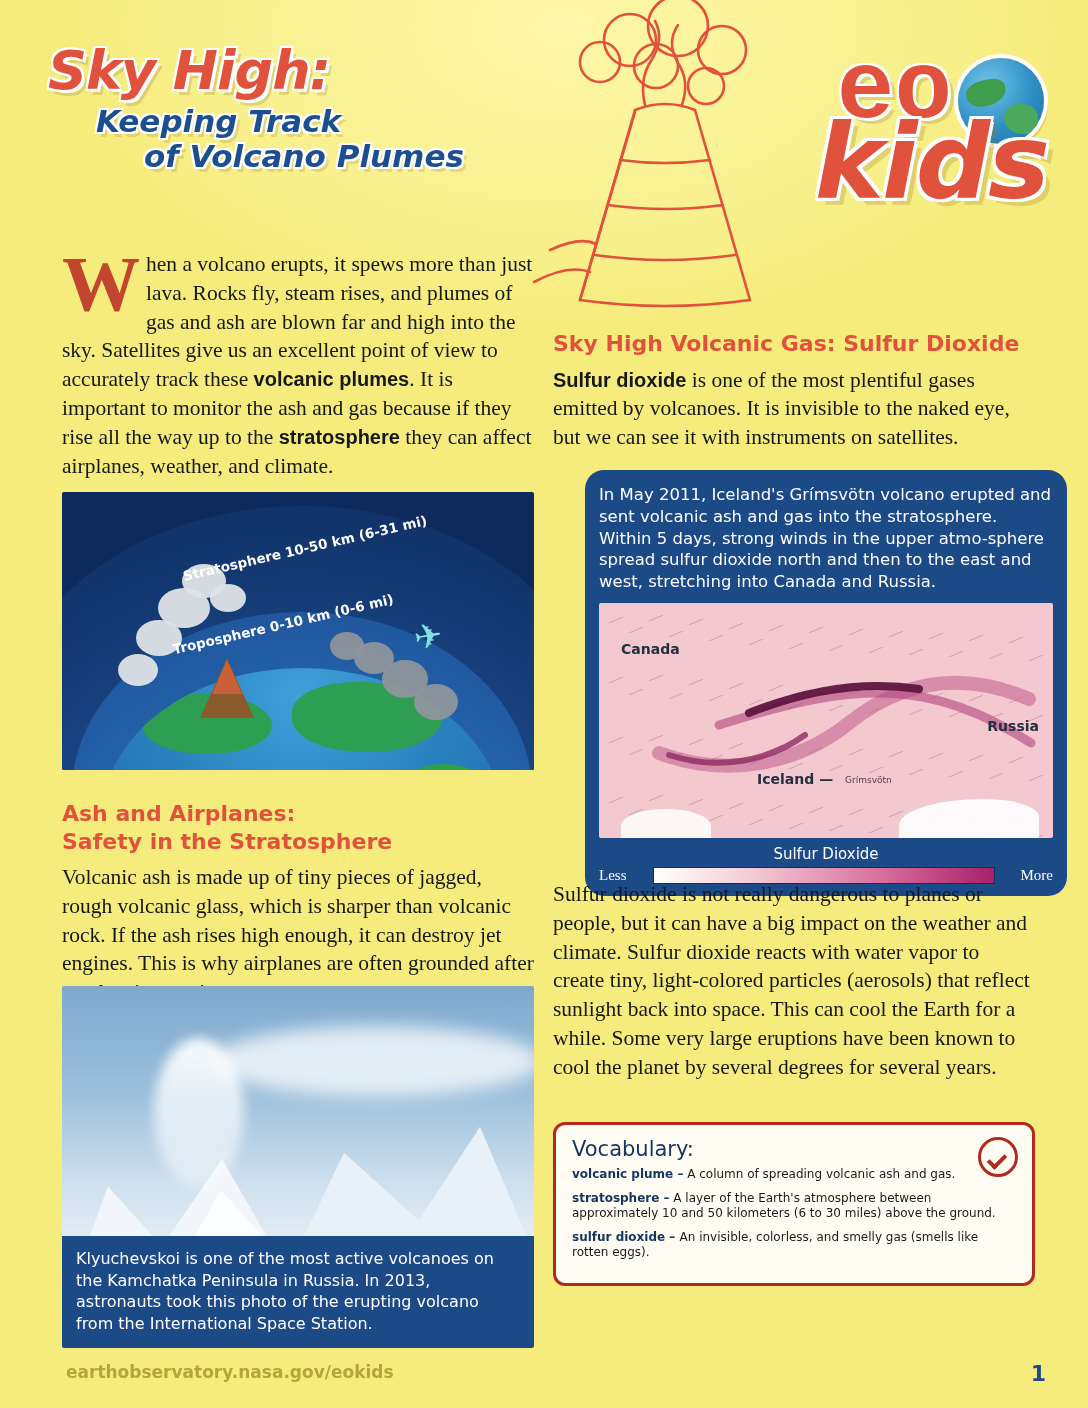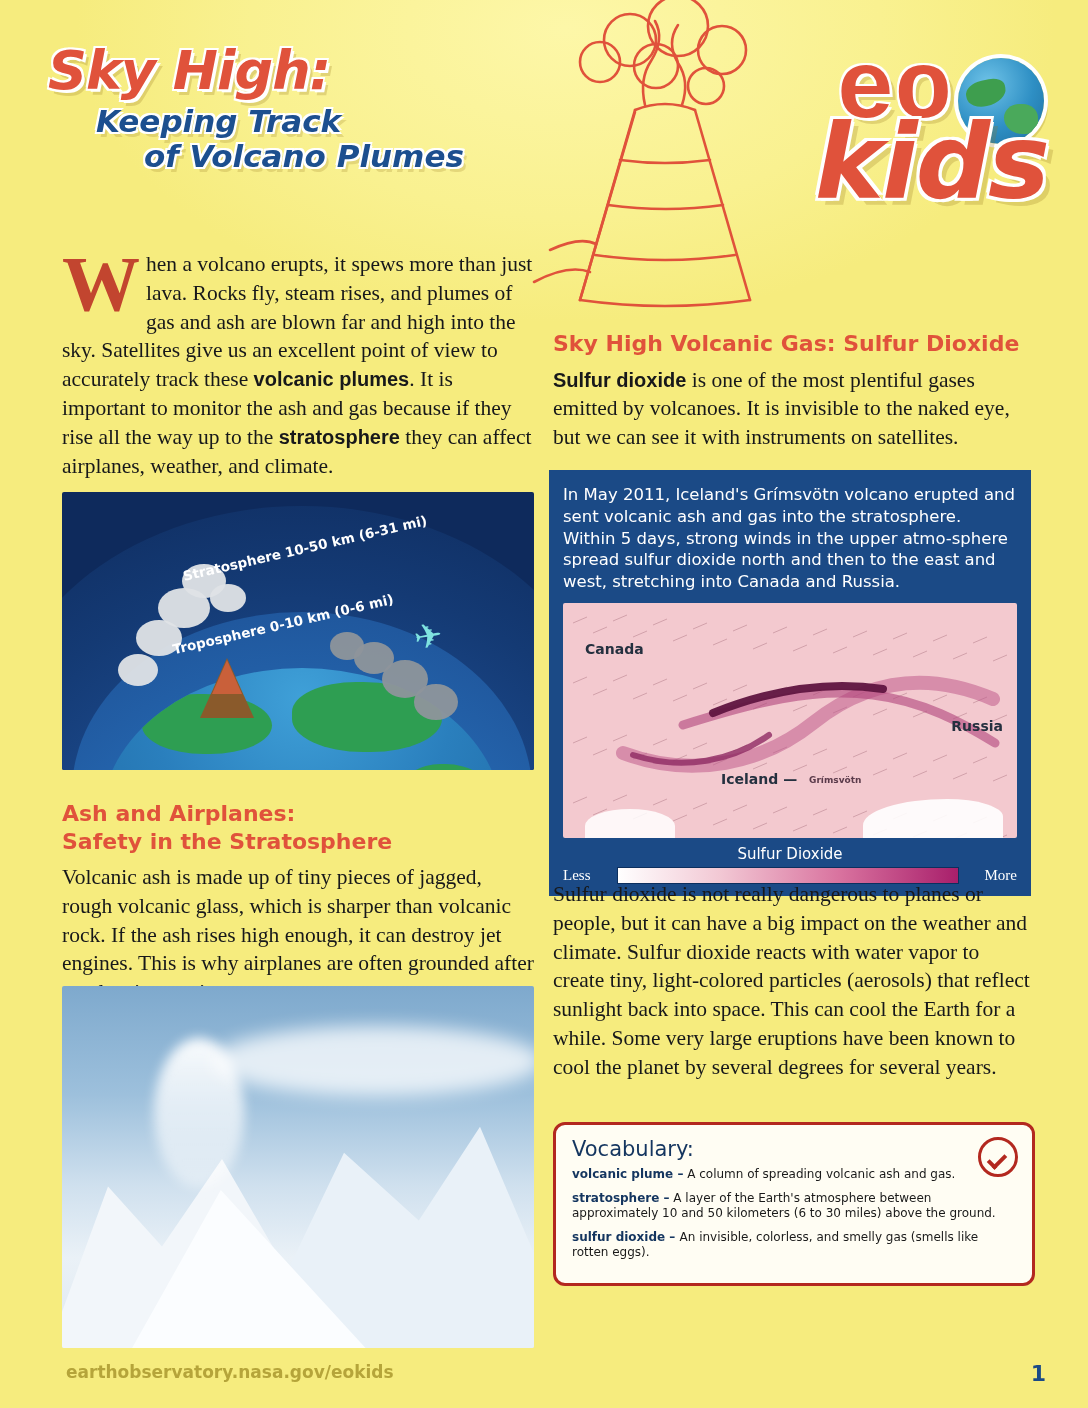--- a/index.html
+++ b/index.html
@@ -124,22 +124,22 @@
   }
   .pv-mtn{position:absolute;background:#f2f6fa;}
   .photo-caption{
     position:absolute;left:0;bottom:0;width:100%;
     background:#1b4a86;color:#fff;
     font-family:"DejaVu Sans",sans-serif;font-size:16px;line-height:1.34;
     padding:12px 14px 14px 14px;box-sizing:border-box;
   }
   
   .panel{
-    position:absolute;left:549px;top:470px;width:482px;
-    background:#1b4a86;border-radius:0;padding:14px 14px 12px 14px;box-sizing:border-box;
+    position:absolute;left:585px;top:470px;width:482px;
+    background:#1b4a86;border-radius:19px;padding:14px 14px 12px 14px;box-sizing:border-box;
     color:#fff;
   }
   .panel p{
     font-family:"DejaVu Sans",sans-serif;font-size:16.5px;line-height:1.32;margin:0 0 10px 0;color:#fff;
   }
   .map{
     width:454px;height:235px;background:#f3c9cf;position:relative;overflow:hidden;border-radius:2px;
   }
   .map .mlabel{position:absolute;font-family:"DejaVu Sans",sans-serif;font-weight:bold;font-size:14px;color:#24303f;}
   .map .snow{position:absolute;background:#f7f7f7;border-radius:50% 50% 0 0;}
@@ -261,20 +261,21 @@
   </div>
   <p class="body-text">Volcanic ash is made up of tiny pieces of jagged, rough volcanic glass, which is sharper than volcanic rock.  If the ash rises high enough, it can destroy jet engines.  This is why airplanes are often grounded after a volcanic eruption.</p>
 </div>
 
 <div class="photo-volcano">
   <div class="pv-mtn" style="left:-20px;top:150px;width:300px;height:230px;clip-path:polygon(0% 100%,22% 22%,40% 48%,60% 10%,100% 100%);"></div>
   <div class="pv-mtn" style="left:180px;top:120px;width:340px;height:260px;clip-path:polygon(0% 100%,30% 18%,52% 44%,70% 8%,100% 100%);background:#e9f1f8;"></div>
   <div class="pv-mtn" style="left:60px;top:180px;width:260px;height:200px;clip-path:polygon(0% 100%,38% 12%,100% 100%);background:#fbfdff;"></div>
   <div style="position:absolute;left:92px;top:52px;width:90px;height:150px;background:linear-gradient(180deg,rgba(255,255,255,.95),rgba(255,255,255,.4));filter:blur(6px);border-radius:50%;"></div>
   <div style="position:absolute;left:150px;top:40px;width:330px;height:70px;background:rgba(255,255,255,.75);filter:blur(9px);border-radius:50%;"></div>
+  <div class="photo-caption">Klyuchevskoi is one of the most active volcanoes on the Kamchatka Peninsula in Russia. In 2013, astronauts took this photo of the erupting volcano from the International Space Station.</div>
 </div>
 
 <div class="col-right">
   <div class="section-head">Sky High Volcanic Gas: Sulfur Dioxide</div>
   <p class="body-text">
     <b>Sulfur dioxide</b><span> is one of the most plentiful gases emitted by volcanoes. It is invisible to the naked eye, but we can see it with instruments on satellites.</span>
   </p>
 </div>
 
 <div class="panel">
@@ -298,21 +299,21 @@
     </svg>
 
     <div class="snow" style="left:300px;top:196px;width:140px;height:44px;background:#ffffff;border-radius:60% 40% 0 0;opacity:.9"></div>
     <div class="snow" style="left:22px;top:206px;width:90px;height:34px;background:#ffffff;border-radius:50% 50% 0 0;opacity:.85"></div>
     <div class="mlabel" style="left:22px;top:38px;">Canada</div>
     <div class="mlabel" style="right:14px;top:106px;margin-top:9px;">Russia</div>
     <div class="mlabel" style="left:158px;top:168px;">
       <span>Iceland</span>
       <span style="letter-spacing:-1px;">—</span>
     </div>
-    <div class="mlabel" style="left:246px;top:172px;font-size:9px;font-weight:bold;color:#5a3a4a;">Grímsvötn</div>
+    <div class="mlabel" style="left:246px;top:172px;font-size:9px;font-weight:normal;color:#5a3a4a;">Grímsvötn</div>
   </div>
   <div class="legend-title">Sulfur Dioxide</div>
   <div class="legend-row">
     <span>Less</span>
     <span class="legend-bar"></span>
     <span>More</span>
   </div>
 </div>
 
 <div style="position:absolute;left:553px;top:880px;width:482px;">

